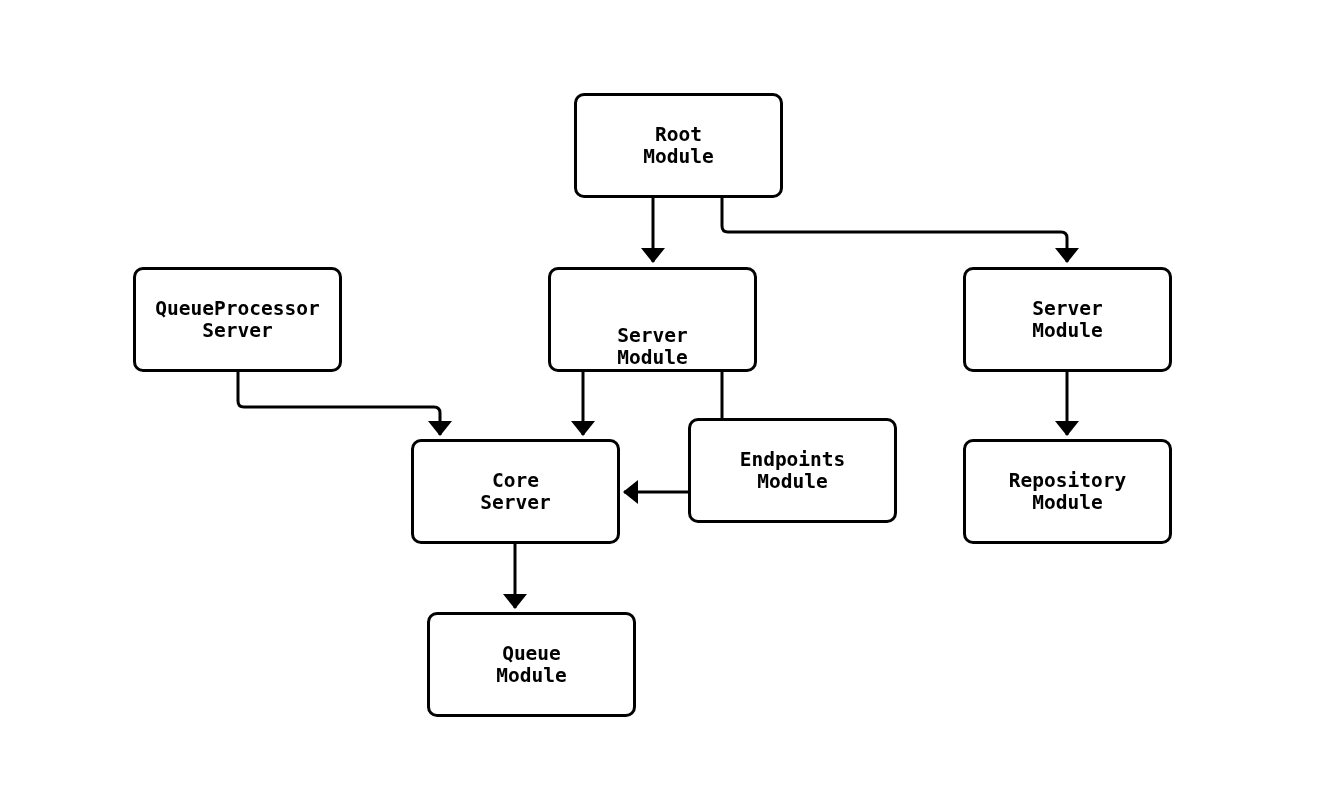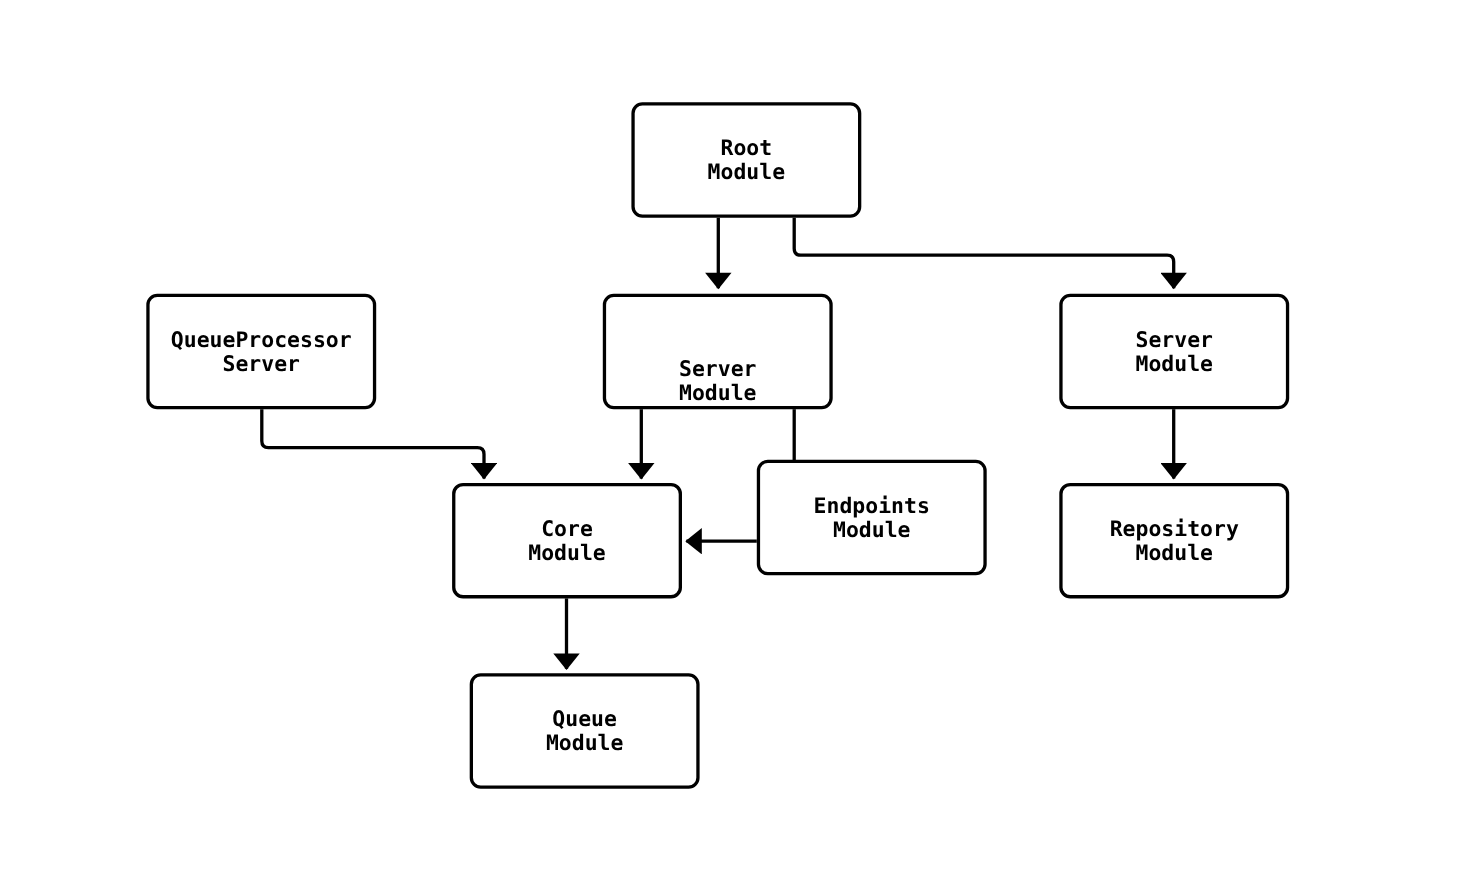--- a/index.html
+++ b/index.html
@@ -104,21 +104,21 @@
 Module</span>
   </div>
 
   <div class="node pos-global">
     <span class="node-label">Server
 Module</span>
   </div>
 
   <div class="node pos-core">
     <span class="node-label">Core
-Module</span>
+Server</span>
   </div>
 
   <div class="node pos-endpoints">
     <span class="node-label">Endpoints
 Module</span>
   </div>
 
   <div class="node pos-repository">
     <span class="node-label">Repository
 Module</span>

